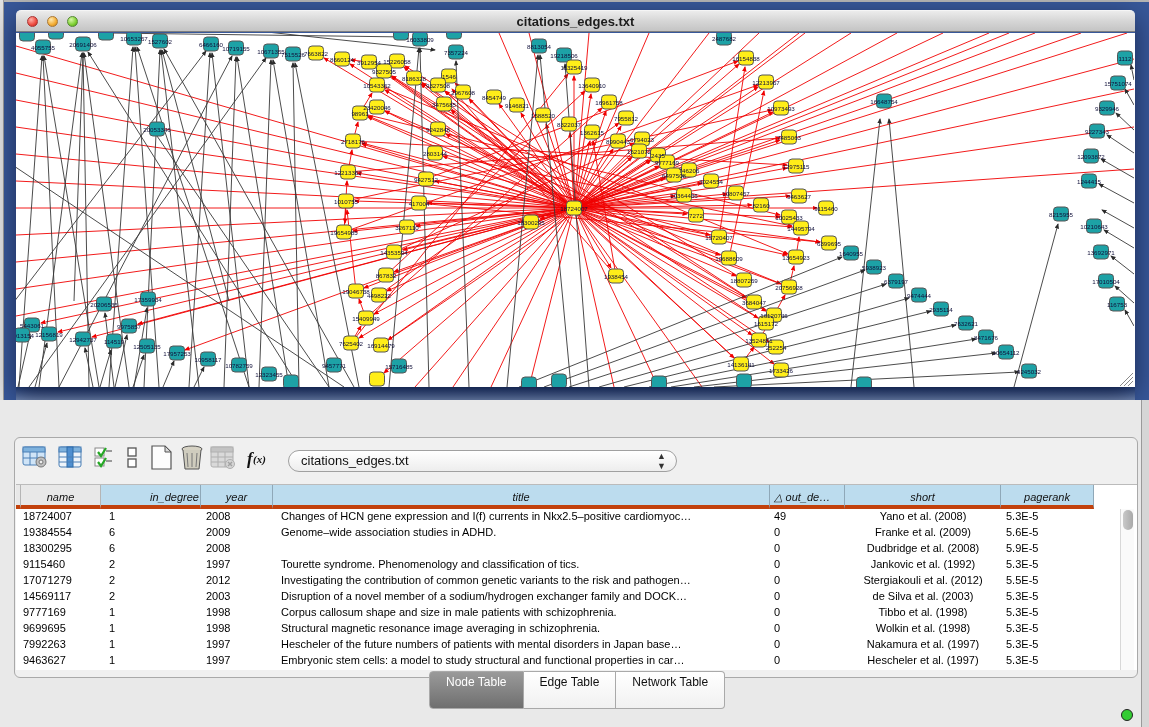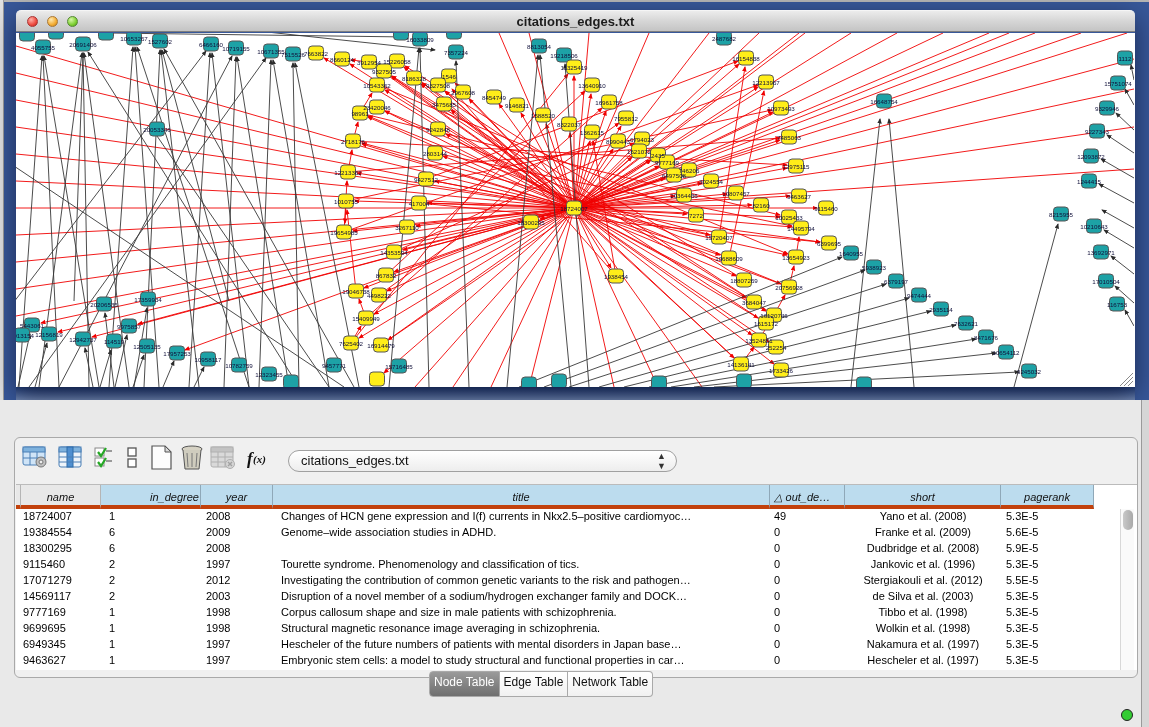--- a/index.html
+++ b/index.html
@@ -43,21 +43,21 @@
 .c0 { left:7px; width:78px; }
 .c1 { left:93px; width:90px; }
 .c2 { left:190px; width:66px; }
 .c3 { left:265px; width:488px; }
 .c4 { left:758px; width:70px; }
 .c5 { left:829px; width:156px; text-align:center; }
 .c6 { left:990px; width:88px; }
 #vscroll { position:absolute; left:1104px; top:24px; width:14px; height:162px; border-left:1px solid #d8d8d8; background:#fafafa; }
 #vthumb { position:absolute; left:2px; top:1px; width:10px; height:20px; background:linear-gradient(90deg,#c9c9c9,#a9a9a9); border-radius:5px; }
 #tabs { position:absolute; left:429px; top:271px; height:21px; font-size:12px; }
-.seg { float:left; height:26px; line-height:20px; padding:0 4px; background:linear-gradient(#ffffff,#f1f1f1); border:1px solid #a9a9a9; border-left:none; color:#111; }
+.seg { float:left; height:38px; line-height:20px; padding:0 16px; background:linear-gradient(#ffffff,#f1f1f1); border:1px solid #a9a9a9; border-left:none; color:#111; }
 .seg.first { border-radius:4px 0 0 4px; border-left:1px solid #a9a9a9; }
 .seg.last { border-radius:0 4px 4px 0; }
 .seg.sel { background:linear-gradient(#9a9a9a,#6f6f6f); color:#fff; }
 #status { position:absolute; left:0; top:300px; width:1149px; height:27px; }
 #status .m { position:absolute; right:36px; top:28px; font-size:15px; color:#111;text-align:right; }
 #gdot { position:absolute; right:16px; top:9px; width:12px; height:12px; border-radius:50%; background:#33cc33; border:1px solid #222; }
 svg text { user-select:none; }
 </style></head>
 <body>
 <div id="topline"></div>
@@ -687,21 +687,21 @@
             <div class="c4">0</div>
             <div class="c5">Dudbridge et al. (2008)</div>
             <div class="c6">5.9E-5</div>
           </div>
 <div class="tr">
             <div class="c0">9115460</div>
             <div class="c1">2</div>
             <div class="c2">1997</div>
             <div class="c3">Tourette syndrome. Phenomenology and classification of tics.</div>
             <div class="c4">0</div>
-            <div class="c5">Jankovic et al. (1996)</div>
+            <div class="c5">Jankovic et al. (1992)</div>
             <div class="c6">5.3E-5</div>
           </div>
 <div class="tr">
             <div class="c0">17071279</div>
             <div class="c1">2</div>
             <div class="c2">2012</div>
             <div class="c3">Investigating the contribution of common genetic variants to the risk and pathogen…</div>
             <div class="c4">0</div>
             <div class="c5">Stergiakouli et al. (2012)</div>
             <div class="c6">5.5E-5</div>
@@ -727,21 +727,21 @@
 <div class="tr">
             <div class="c0">9699695</div>
             <div class="c1">1</div>
             <div class="c2">1998</div>
             <div class="c3">Structural magnetic resonance image averaging in schizophrenia.</div>
             <div class="c4">0</div>
             <div class="c5">Wolkin et al. (1998)</div>
             <div class="c6">5.3E-5</div>
           </div>
 <div class="tr">
-            <div class="c0">6949345</div>
+            <div class="c0">7992263</div>
             <div class="c1">1</div>
             <div class="c2">1997</div>
             <div class="c3">Hescheler of the future numbers of patients with mental disorders in Japan base…</div>
             <div class="c4">0</div>
             <div class="c5">Nakamura et al. (1997)</div>
             <div class="c6">5.3E-5</div>
           </div>
 <div class="tr">
             <div class="c0">9463627</div>
             <div class="c1">1</div>

